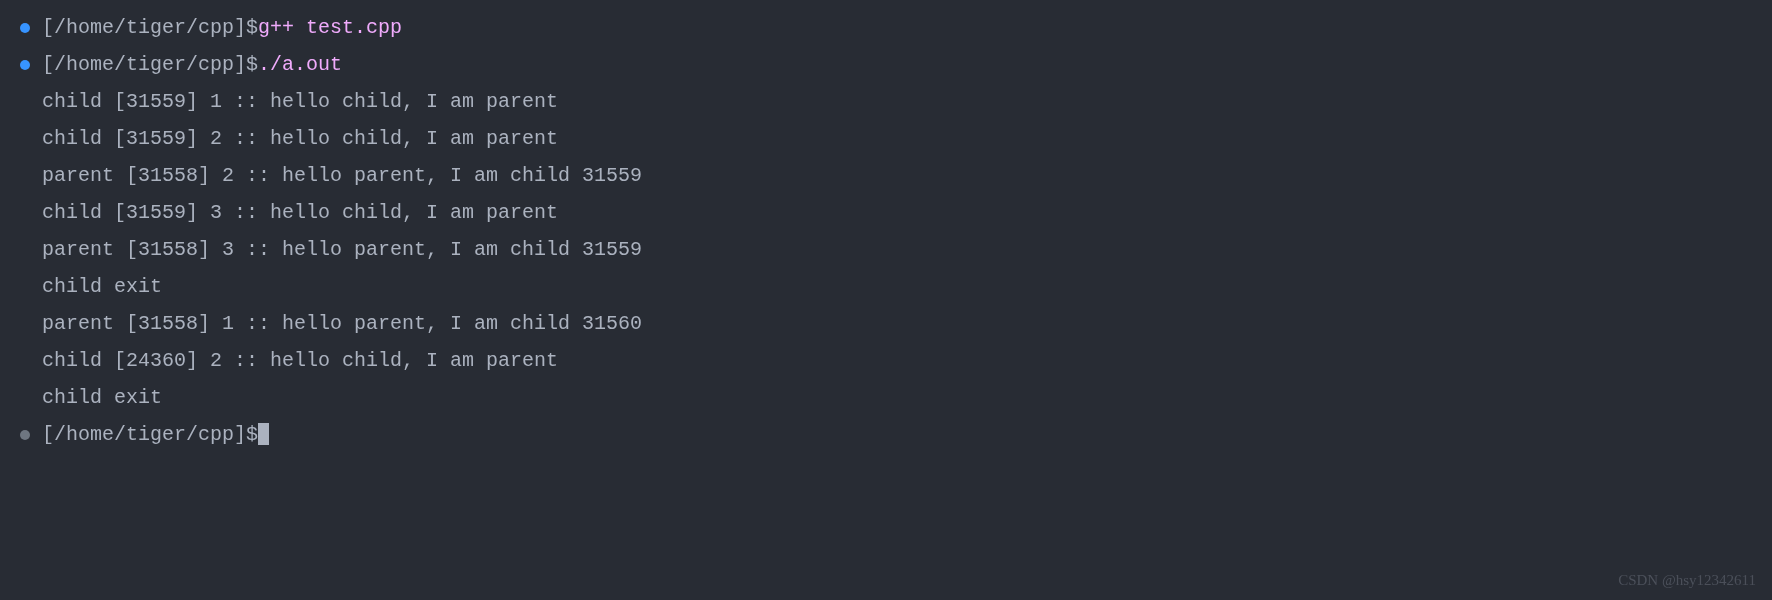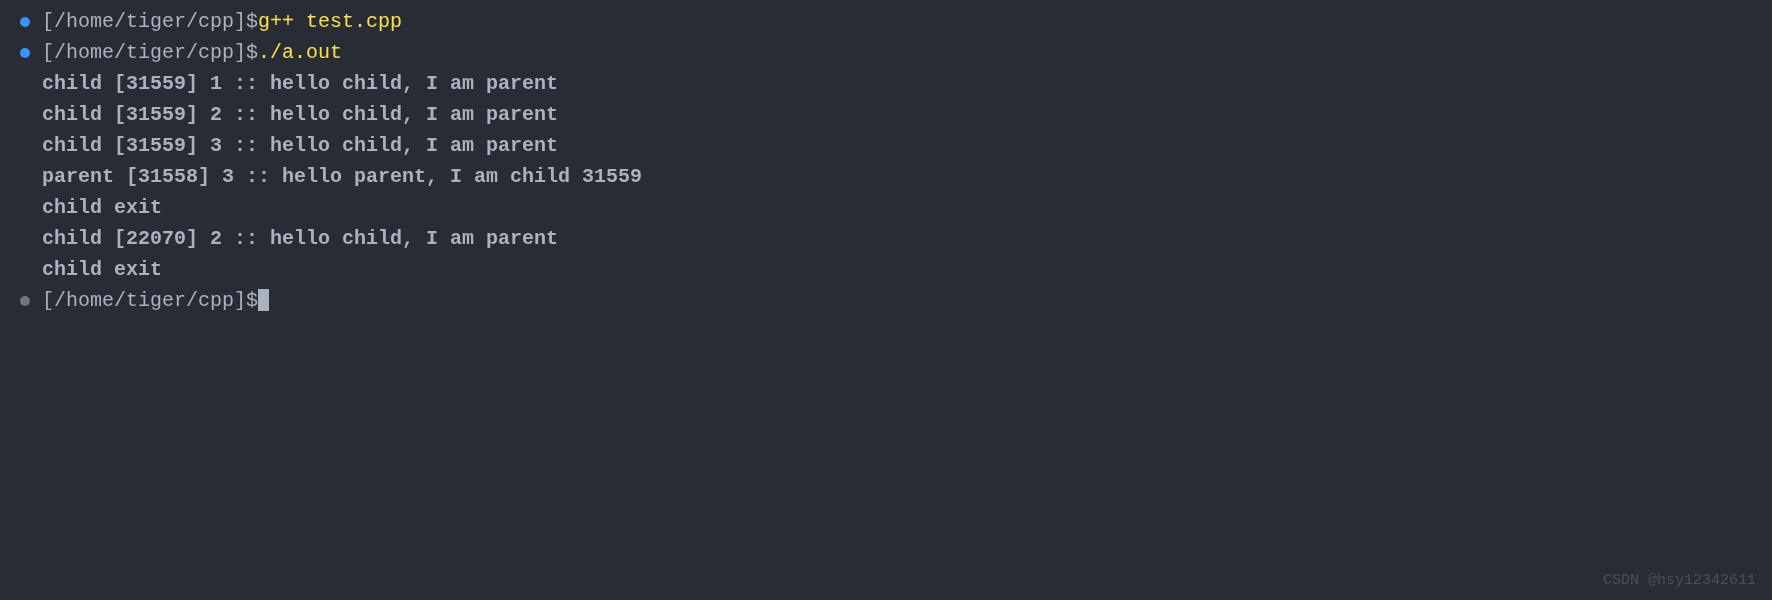--- a/index.html
+++ b/index.html
@@ -16,20 +16,21 @@
       padding: 6px 0;
       width: 1772px;
       min-height: 600px;
       position: relative;
     }
     .terminal-line {
       display: flex;
       align-items: center;
       white-space: pre;
       padding-left: 20px;
+      margin-top: 6px;
     }
     .gutter {
       width: 22px;
       display: inline-flex;
       align-items: center;
       justify-content: flex-start;
     }
     .dot {
       width: 10px;
       height: 10px;
@@ -42,53 +43,54 @@
     .dot-gray {
       background-color: #6e7681;
     }
     .prompt-path {
       color: #abb2bf;
     }
     .prompt-dollar {
       color: #abb2bf;
     }
     .command-text {
-      color: #fde047;
+      color: #f0abfc;
     }
     .output-text {
       color: #abb2bf;
-      font-weight: bold;
     }
     .cursor {
       display: inline-block;
       width: 11px;
       height: 22px;
       background-color: #abb2bf;
       vertical-align: text-bottom;
       margin-bottom: 2px;
     }
     .watermark {
       position: absolute;
       bottom: 8px;
       right: 16px;
       color: #5a5f6a;
       font-size: 15px;
-      font-family: Liberation Mono, monospace;
+      font-family: Liberation Serif, serif;
       opacity: 0.7;
     }
   </style>
 </head>
 <body>
 
 <div id="terminal-container">
     <div class="terminal-line"><span class="gutter"><span class="dot dot-blue"></span></span><span class="prompt-path">[/home/tiger/cpp]</span><span class="prompt-dollar">$</span><span class="command-text">g++ test.cpp</span></div>
     <div class="terminal-line"><span class="gutter"><span class="dot dot-blue"></span></span><span class="prompt-path">[/home/tiger/cpp]</span><span class="prompt-dollar">$</span><span class="command-text">./a.out</span></div>
     <div class="terminal-line"><span class="gutter"></span><span class="output-text">child [31559] 1 :: hello child, I am parent</span></div>
     <div class="terminal-line"><span class="gutter"></span><span class="output-text">child [31559] 2 :: hello child, I am parent</span></div>
+    <div class="terminal-line"><span class="gutter"></span><span class="output-text">parent [31558] 2 :: hello parent, I am child 31559</span></div>
     <div class="terminal-line"><span class="gutter"></span><span class="output-text">child [31559] 3 :: hello child, I am parent</span></div>
     <div class="terminal-line"><span class="gutter"></span><span class="output-text">parent [31558] 3 :: hello parent, I am child 31559</span></div>
     <div class="terminal-line"><span class="gutter"></span><span class="output-text">child exit</span></div>
-    <div class="terminal-line"><span class="gutter"></span><span class="output-text">child [22070] 2 :: hello child, I am parent</span></div>
+    <div class="terminal-line"><span class="gutter"></span><span class="output-text">parent [31558] 1 :: hello parent, I am child 31560</span></div>
+    <div class="terminal-line"><span class="gutter"></span><span class="output-text">child [24360] 2 :: hello child, I am parent</span></div>
     <div class="terminal-line"><span class="gutter"></span><span class="output-text">child exit</span></div>
     <div class="terminal-line"><span class="gutter"><span class="dot dot-gray"></span></span><span class="prompt-path">[/home/tiger/cpp]</span><span class="prompt-dollar">$</span><span class="cursor"></span></div>
   </div>
 
 <div class="watermark">CSDN @hsy12342611</div>
 
 </body></html>

